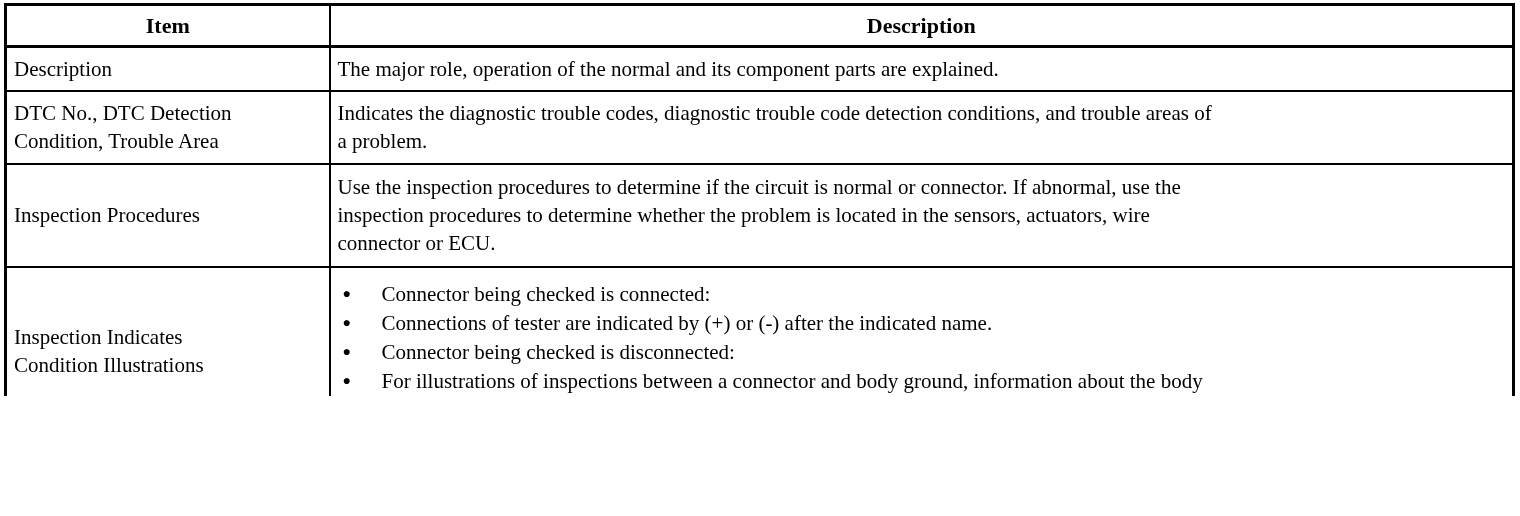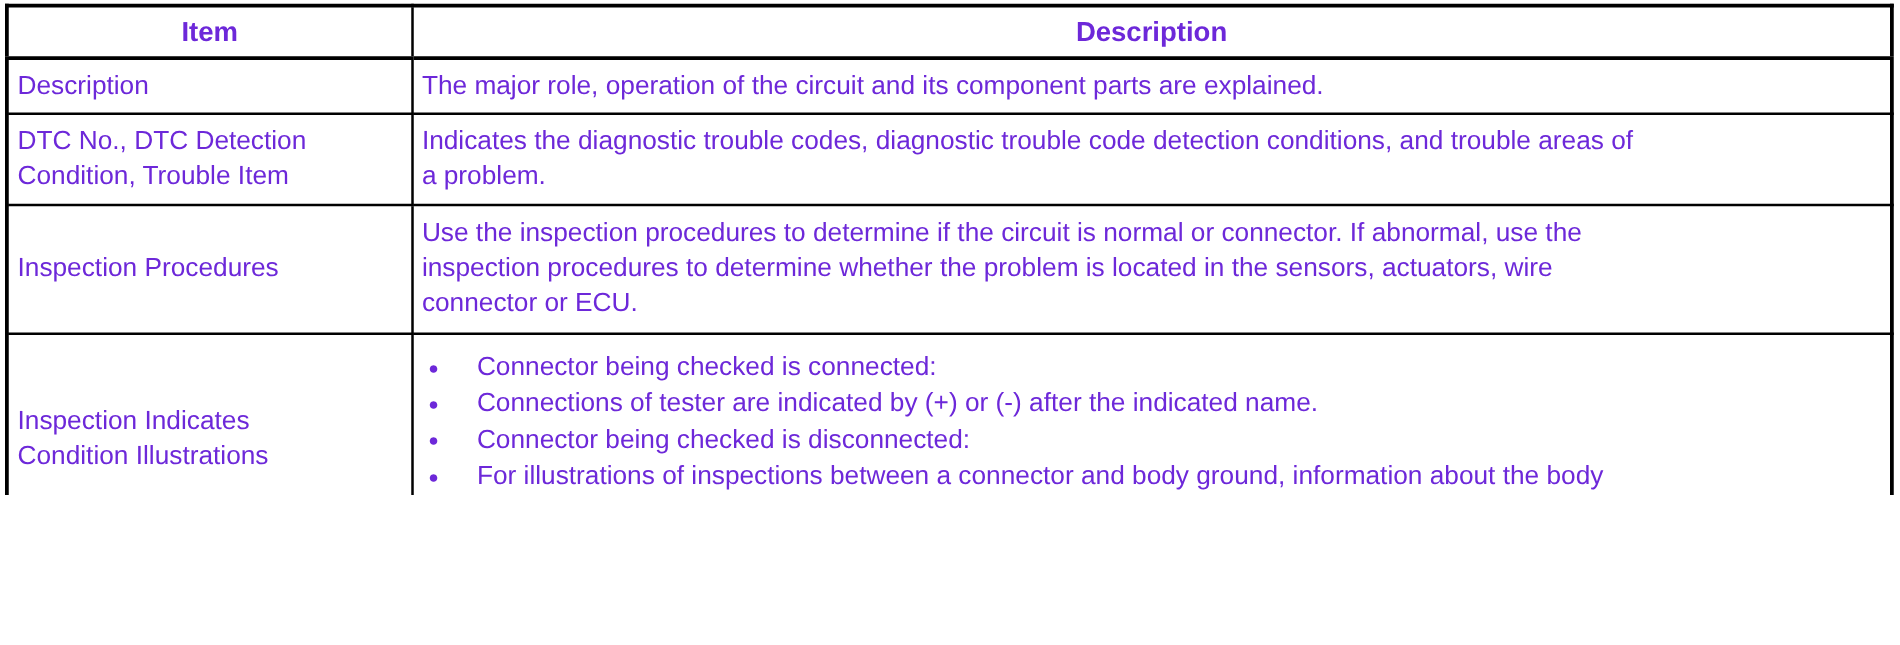--- a/index.html
+++ b/index.html
@@ -6,22 +6,22 @@
     margin: 0;
     padding: 0;
     background: #ffffff;
   }
   .page {
     width: 1520px;
     height: 396px;
     box-sizing: border-box;
     padding: 3px 4px;
     background: #ffffff;
-    font-family: Liberation Sans, sans-serif;
-    color: #6d28d9;
+    font-family: Liberation Serif, serif;
+    color: #000000;
   }
   table.spec-table {
     border-collapse: collapse;
     table-layout: fixed;
     width: 1511px;
     border: 3px solid #000000;
     border-bottom-width: 5px;
     font-size: 21px;
   }
   col.col-item { width: 324px; }
@@ -84,28 +84,28 @@
         </th>
       </tr>
     </thead>
     <tbody>
 
       <tr class="row-1">
         <td class="item-cell">
           <div class="line">Description</div>
         </td>
         <td class="desc-cell">
-          <div class="line">The major role, operation of the circuit and its component parts are explained.</div>
+          <div class="line">The major role, operation of the normal and its component parts are explained.</div>
         </td>
       </tr>
 
       <tr class="row-2">
         <td class="item-cell">
           <div class="line">DTC No., DTC Detection</div>
-          <div class="line">Condition, Trouble Item</div>
+          <div class="line">Condition, Trouble Area</div>
         </td>
         <td class="desc-cell">
           <div class="line">Indicates the diagnostic trouble codes, diagnostic trouble code detection conditions, and trouble areas of</div>
           <div class="line">a problem.</div>
         </td>
       </tr>
 
 
       <tr class="row-4">
         <td class="item-cell">

